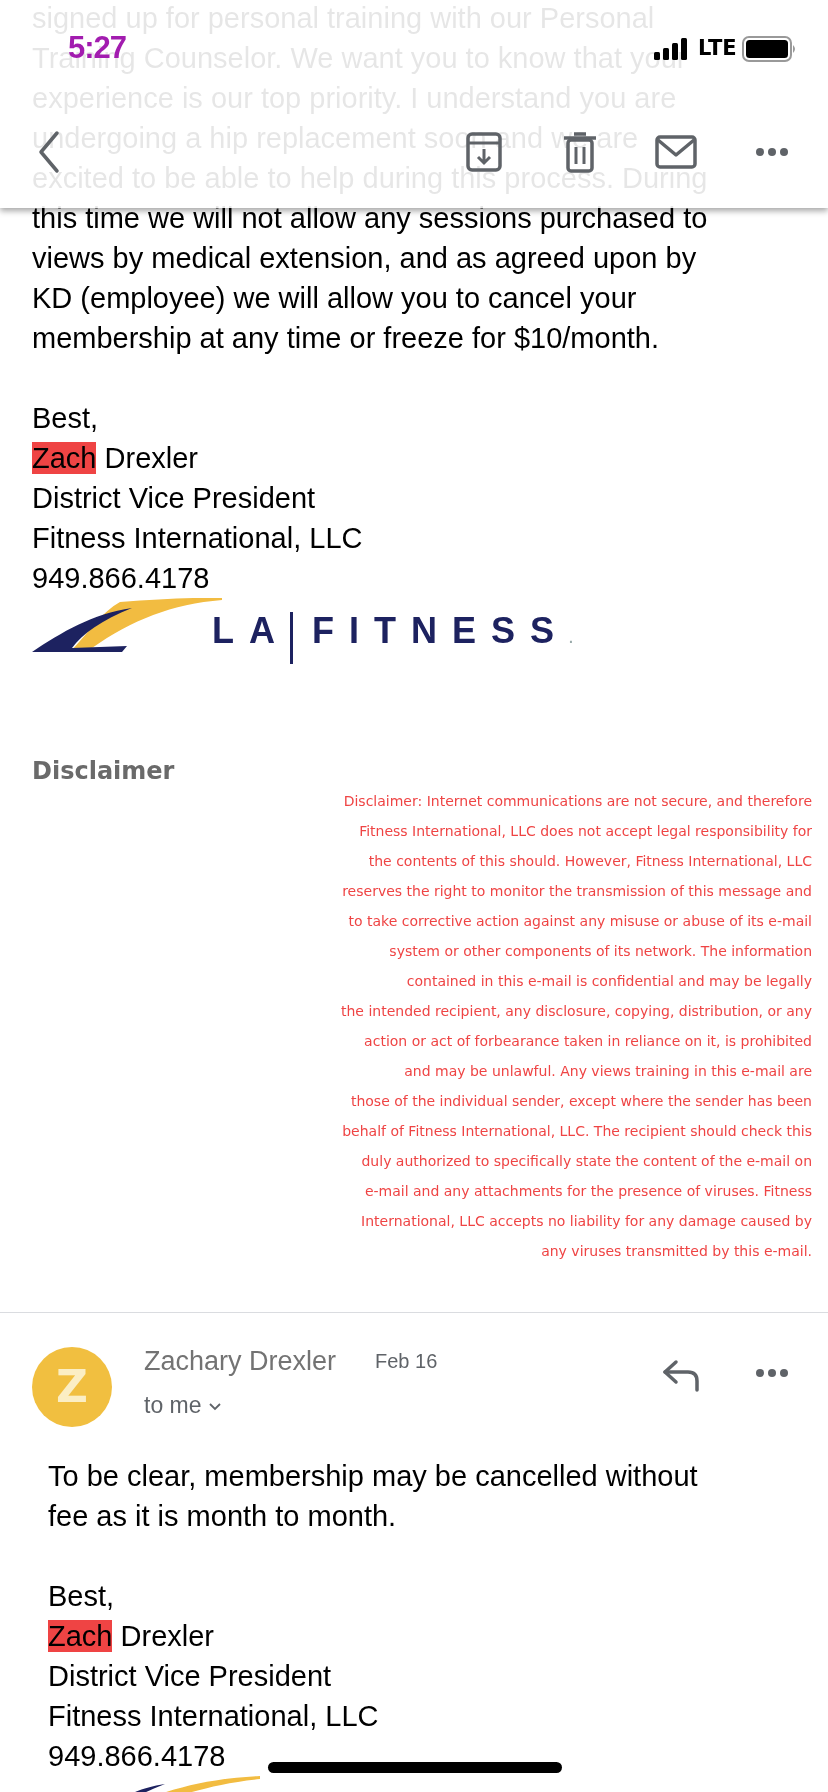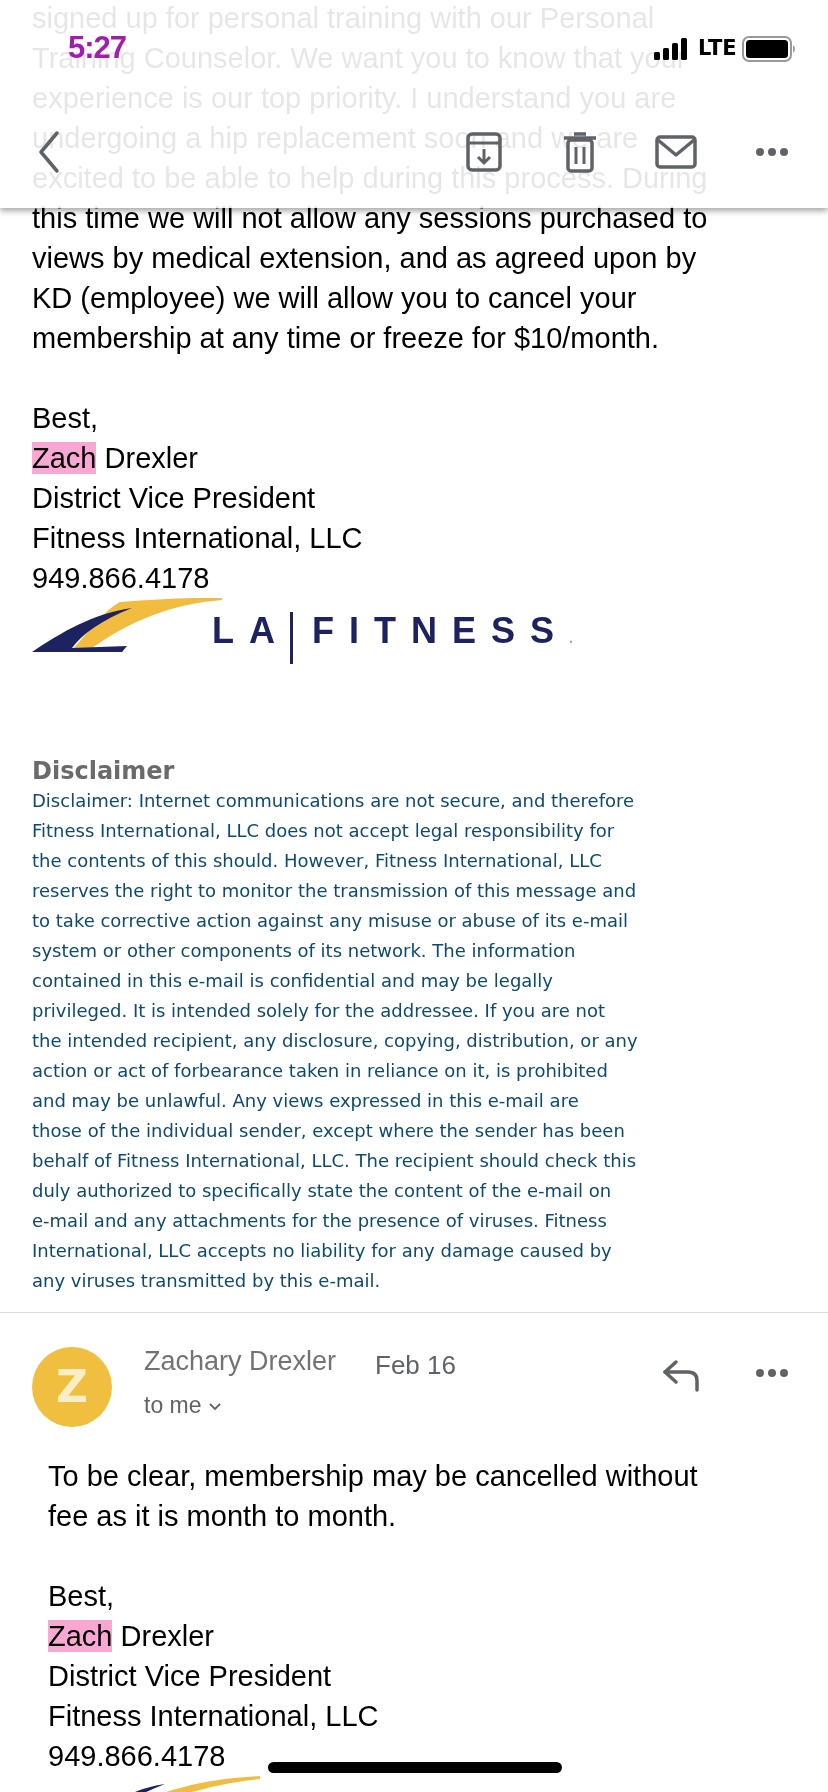--- a/index.html
+++ b/index.html
@@ -4,36 +4,36 @@
   <style>
     * { box-sizing: border-box; margin: 0; padding: 0; }
     html, body { width: 828px; height: 1792px; overflow: hidden; background: #ffffff; }
     body { position: relative; font-family: "Liberation Sans", sans-serif; color: #000; }
 
     
     .content { position: absolute; left: 0; top: 0; width: 828px; }
     .body-text { font-size: 29px; line-height: 40px; padding-left: 32px; padding-right: 24px; color: #000; }
     .body-line { display: block; white-space: nowrap; }
     .blank { height: 40px; }
-    .hl { background: #f9a8d4; }
+    .hl { background: #ef4444; }
 
     .logo { position: absolute; left: 32px; width: 560px; height: 70px; }
     .logo-word { position: absolute; left: 180px; top: 12px; font-family: "Liberation Sans", sans-serif; font-weight: bold; font-size: 36px; letter-spacing: 15px; color: #1d2260; white-space: nowrap; }
     .logo-bar { position: absolute; left: 258px; top: 14px; width: 3px; height: 52px; background: #1d2260; }
 
     .disclaimer { position: absolute; left: 32px; width: 780px; color: #666; font-family: "DejaVu Sans", sans-serif; }
     .disc-title { font-weight: bold; font-size: 24px; line-height: 30px; color: #6a6a6a; }
-    .disc-text { font-size: 18px; line-height: 30px; color: #0c4a6e; white-space: nowrap; }
+    .disc-text { font-size: 14px; line-height: 30px; color: #ef4444; white-space: nowrap; text-align: right; }
 
     .divider { position: absolute; left: 0; width: 828px; height: 1px; background: #dadce0; }
 
     .msg-header { position: absolute; left: 0; width: 828px; height: 110px; }
     .avatar { position: absolute; left: 32px; top: 17px; width: 80px; height: 80px; border-radius: 50%; background: #f1bf40; color: #fbeec4; font-size: 44px; font-weight: bold; text-align: center; line-height: 80px; font-family: "DejaVu Sans", sans-serif; }
     .sender { position: absolute; left: 144px; top: 16px; font-size: 27px; color: #737373; font-family: "Liberation Sans", sans-serif; }
-    .date { position: absolute; left: 375px; top: 20px; font-size: 26px; color: #5f6368; }
+    .date { position: absolute; left: 375px; top: 20px; font-size: 20px; color: #5f6368; }
     .tome { position: absolute; left: 144px; top: 62px; font-size: 23px; color: #5f6368; }
     .tome svg { vertical-align: middle; margin-left: 6px; }
     .reply-btn { position: absolute; left: 660px; top: 24px; width: 44px; height: 40px; }
     .more-btn2 { position: absolute; left: 752px; top: 28px; width: 40px; height: 30px; }
 
     
     .topbar { position: absolute; left: 0; top: 0; width: 828px; height: 208px; background: rgba(255,255,255,0.9); box-shadow: 0 3px 6px rgba(0,0,0,0.35); z-index: 5; }
     .time { position: absolute; left: 68px; top: 30px; font-size: 31px; font-weight: bold; font-family: Liberation Sans, sans-serif; color: #a21caf; letter-spacing: -1px; }
     .status { position: absolute; left: 650px; top: 37px; height: 24px; }
     .lte { position: absolute; left: 48px; top: -1px; font-size: 21px; font-weight: bold; font-family: "DejaVu Sans", sans-serif; }
@@ -75,24 +75,23 @@
 
   <div class="disclaimer" style="top:756px;">
     <div class="disc-title">Disclaimer</div>
     <div class="disc-text">Disclaimer: Internet communications are not secure, and therefore</div>
     <div class="disc-text">Fitness International, LLC does not accept legal responsibility for</div>
     <div class="disc-text">the contents of this should. However, Fitness International, LLC</div>
     <div class="disc-text">reserves the right to monitor the transmission of this message and</div>
     <div class="disc-text">to take corrective action against any misuse or abuse of its e-mail</div>
     <div class="disc-text">system or other components of its network. The information</div>
     <div class="disc-text">contained in this e-mail is confidential and may be legally</div>
-    <div class="disc-text">privileged. It is intended solely for the addressee. If you are not</div>
     <div class="disc-text">the intended recipient, any disclosure, copying, distribution, or any</div>
     <div class="disc-text">action or act of forbearance taken in reliance on it, is prohibited</div>
-    <div class="disc-text">and may be unlawful. Any views expressed in this e-mail are</div>
+    <div class="disc-text">and may be unlawful. Any views training in this e-mail are</div>
     <div class="disc-text">those of the individual sender, except where the sender has been</div>
     <div class="disc-text">behalf of Fitness International, LLC. The recipient should check this</div>
     <div class="disc-text">duly authorized to specifically state the content of the e-mail on</div>
     <div class="disc-text">e-mail and any attachments for the presence of viruses. Fitness</div>
     <div class="disc-text">International, LLC accepts no liability for any damage caused by</div>
     <div class="disc-text">any viruses transmitted by this e-mail.</div>
   </div>
 
   <div class="divider" style="top:1312px;"></div>
 

